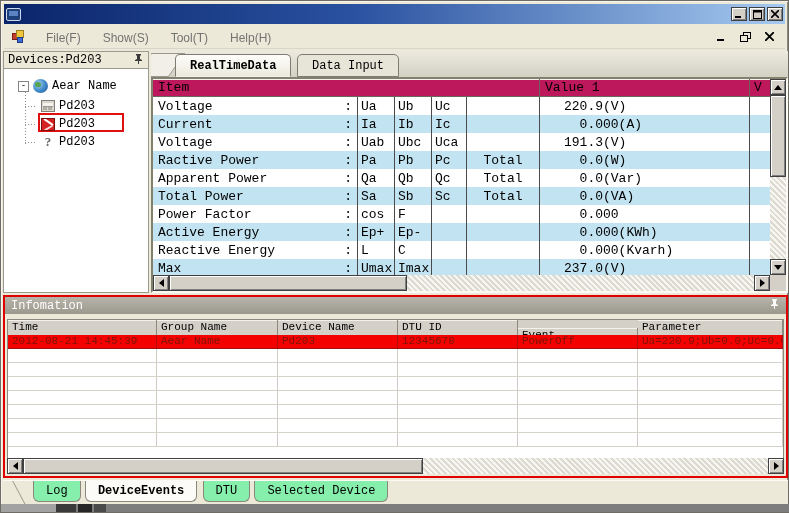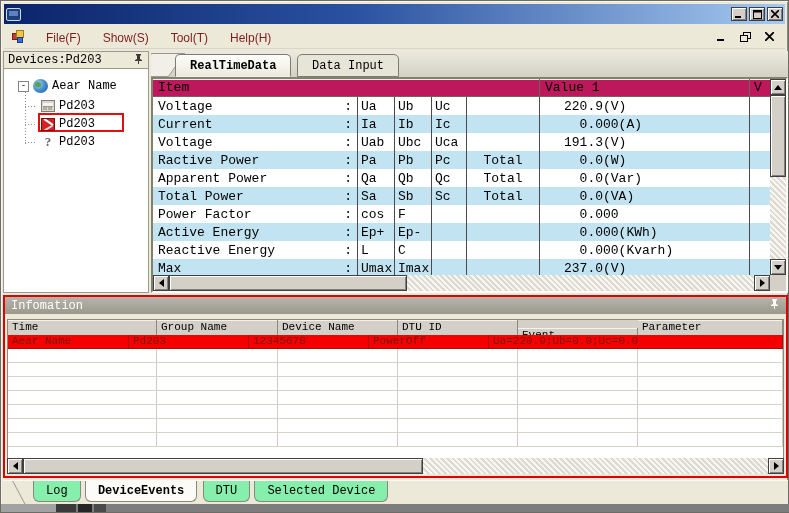--- a/index.html
+++ b/index.html
@@ -22,21 +22,21 @@
     display:flex; align-items:center; justify-content:center; }
   .tb-btn svg { display:block; }
 
   
   .menubar { position:absolute; left:3px; top:24px; right:3px; height:24px;
     display:flex; align-items:center; border-bottom:1px solid #d8d5ca; }
   .form-icon { width:13px; height:13px; position:relative; margin:0 10px 0 8px; }
   .form-icon .sq1 { position:absolute; left:0; top:3px; width:7px; height:7px; background:#c63b2f; border:1px solid #7a1f18; }
   .form-icon .sq2 { position:absolute; left:4px; top:0; width:8px; height:8px; background:#f0c63c; border:1px solid #9a7d1d; }
   .form-icon .sq3 { position:absolute; left:5px; top:7px; width:6px; height:6px; background:#3c6bd6; border:1px solid #1e3a80; }
-  .menu-item { padding:3px 11px; font-size:12px; color:#7f1d1d; }
+  .menu-item { padding:3px 11px; font-size:12px; color:#737373; }
   .mdi-buttons { margin-left:auto; display:flex; align-items:center; gap:12px; margin-right:10px; }
   .mdi-btn { width:12px; height:12px; display:flex; align-items:center; justify-content:center; }
 
   
   .devpanel { position:absolute; left:2px; top:50px; width:146px; height:242px; }
   .devpanel-header { height:18px; background:#ece9d8; border:1px solid #9c9a8e;
     display:flex; align-items:center; font-family:"Liberation Mono",monospace; font-size:12px; padding:0 4px; }
   .pin { margin-left:auto; }
   .devpanel-body { position:absolute; left:0; top:18px; right:0; bottom:0;
     background:#fff; border:1px solid #9c9a8e; border-top:none; overflow:hidden; }
@@ -426,20 +426,21 @@
       <div class="info-hrow" id="info-header">
           <div class="info-hcell" style="width: 149px;">Time</div>
           <div class="info-hcell" style="width: 121px;">Group Name</div>
           <div class="info-hcell" style="width: 120px; font-family: Liberation Mono, monospace;">Device Name</div>
           <div class="info-hcell" style="width: 120px;">DTU ID</div>
           <div class="info-hcell" style="width: 120px; margin-top: 8px;">Event</div>
           <div class="info-hcell" style="flex: 1 1 0%;">Parameter</div>
         </div>
       <div id="info-rows">
           <div class="info-row alert">
+            <div class="info-cell" style="width: 149px;">2012-08-21 14:45:39</div>
             <div class="info-cell" style="width: 121px;">Aear Name</div>
             <div class="info-cell" style="width: 120px;">Pd203</div>
             <div class="info-cell" style="width: 120px;">12345678</div>
             <div class="info-cell" style="width: 120px;">PowerOff</div>
             <div class="info-cell" style="flex: 1 1 0%;">Ua=220.9;Ub=0.0;Uc=0.0</div>
           </div>
           <div class="info-row">
             <div class="info-cell" style="width: 149px;"></div>
             <div class="info-cell" style="width: 121px;"></div>
             <div class="info-cell" style="width: 120px;"></div>

